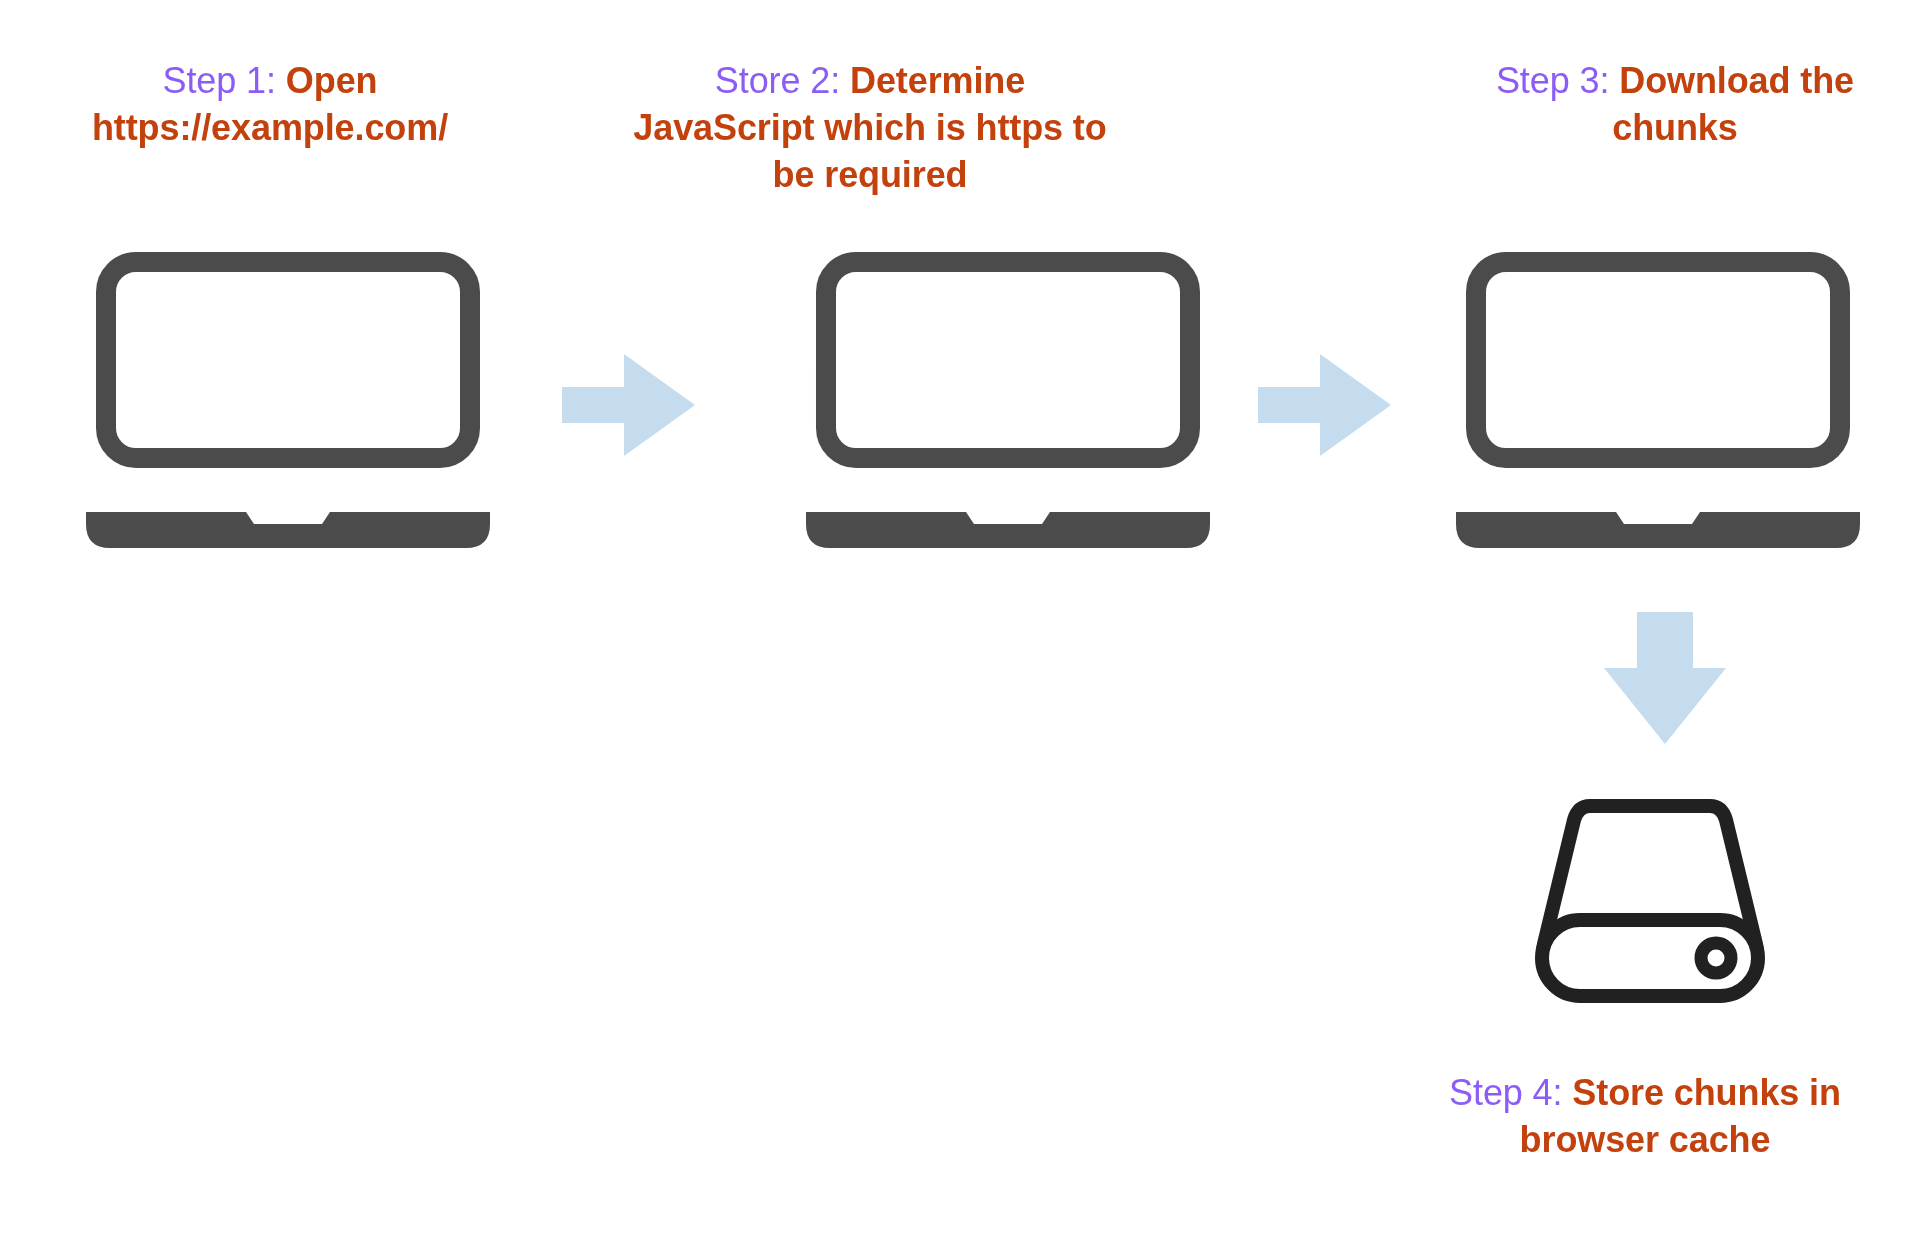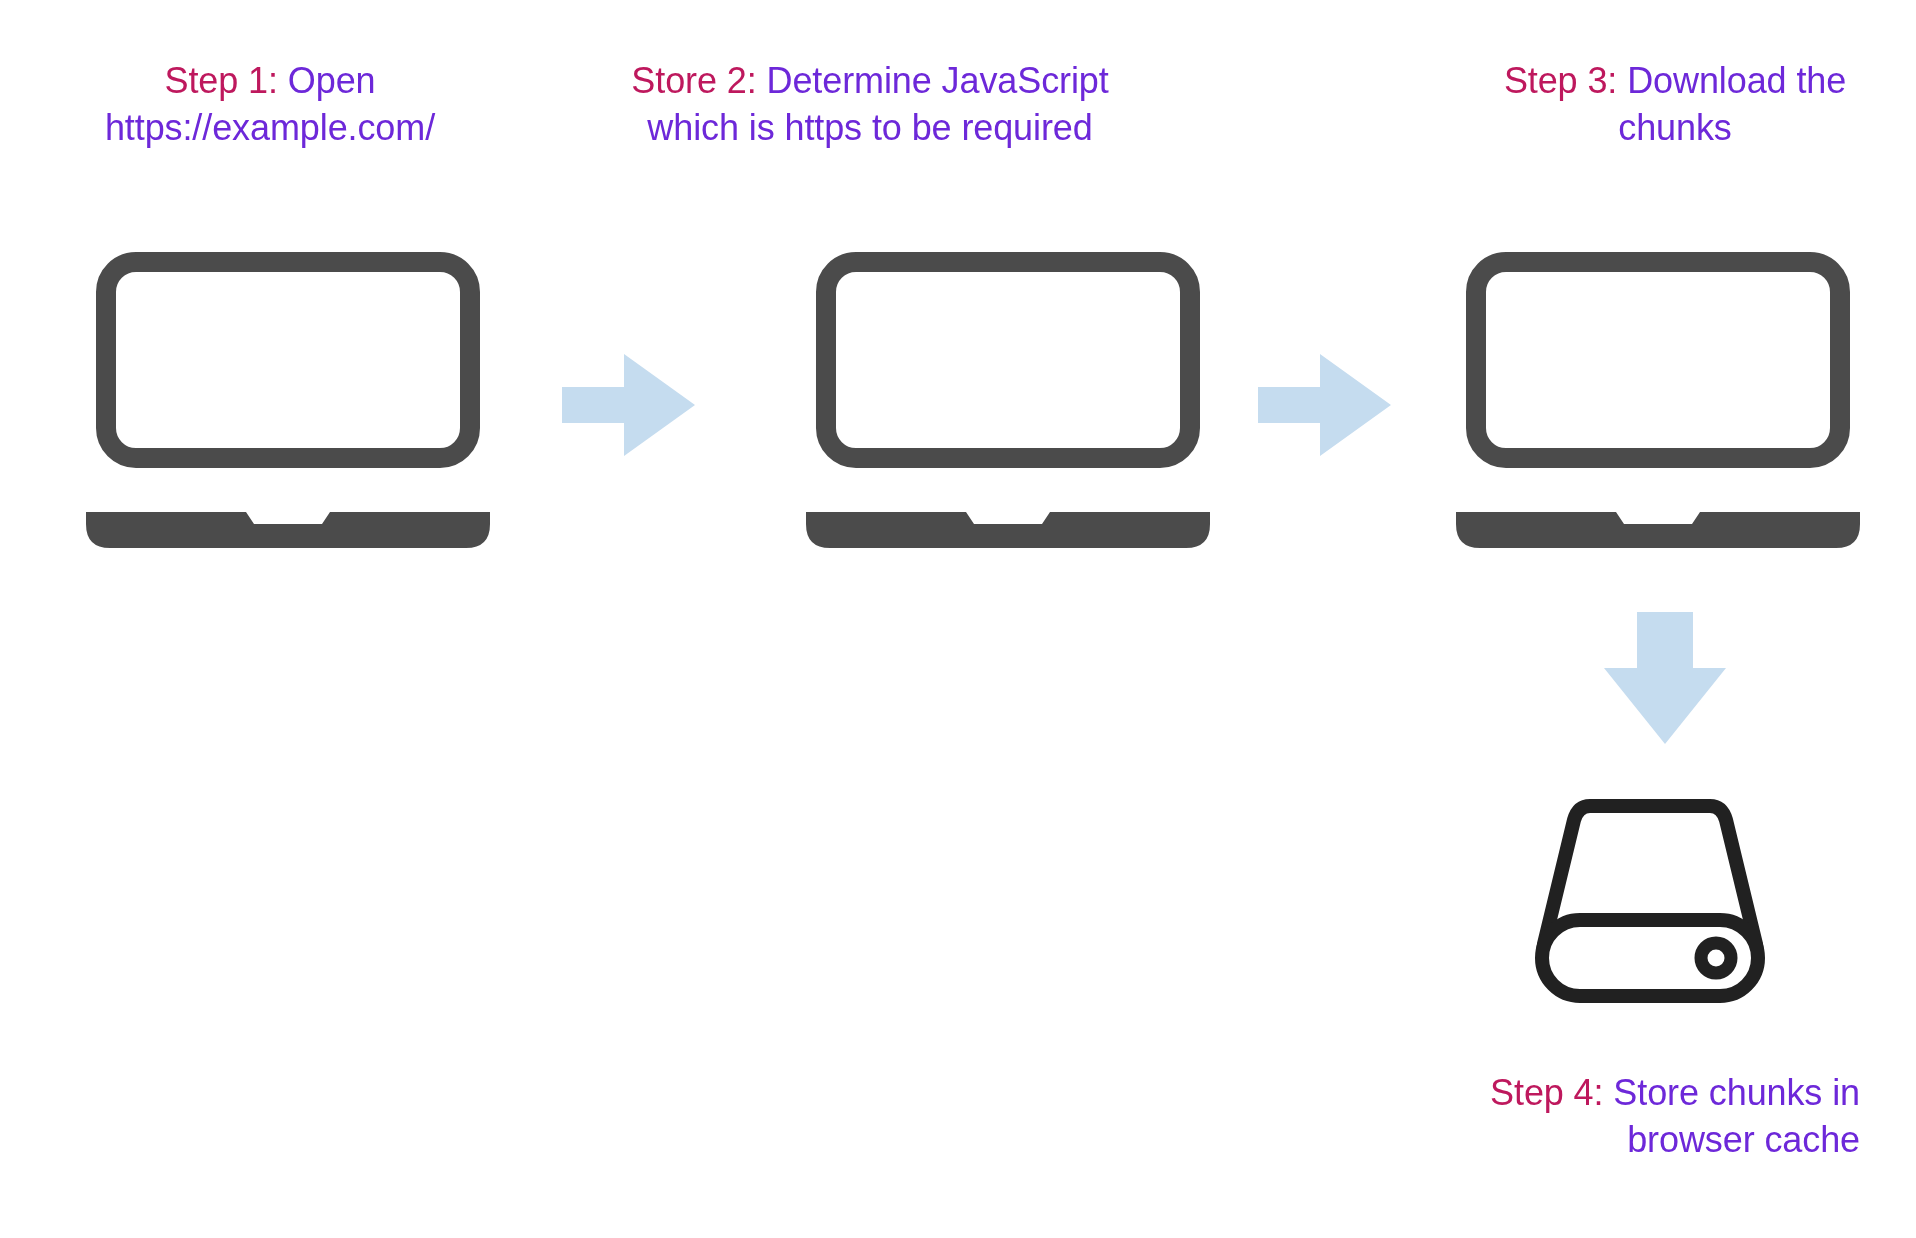--- a/index.html
+++ b/index.html
@@ -25,32 +25,32 @@
 
   
   .caption {
     position: absolute;
     text-align: center;
     line-height: 1.30;
     font-size: 36px;
     letter-spacing: -0.1px;
   }
   .caption .step-label {
-    color: #be185d;
+    color: #8b5cf6;
     font-weight: 400;
   }
   .caption .step-title {
-    color: #6d28d9;
-    font-weight: 400;
+    color: #c2410c;
+    font-weight: 700;
   }
 
   #caption-1 { left: 30px;   top: 58px;  width: 480px; }
   #caption-2 { left: 620px;  top: 58px;  width: 500px; }
   #caption-3 { left: 1460px; top: 58px;  width: 430px; }
-  #caption-4 { left: 1430px; top: 1070px; width: 430px; text-align: right; }
+  #caption-4 { left: 1430px; top: 1070px; width: 430px; }
 
   
   .laptop {
     position: absolute;
     width: 420px;
     height: 320px;
   }
   .laptop svg { display:block; width: 420px; height: 320px; }
 
   #laptop-1 { left: 78px;   top: 248px; }

